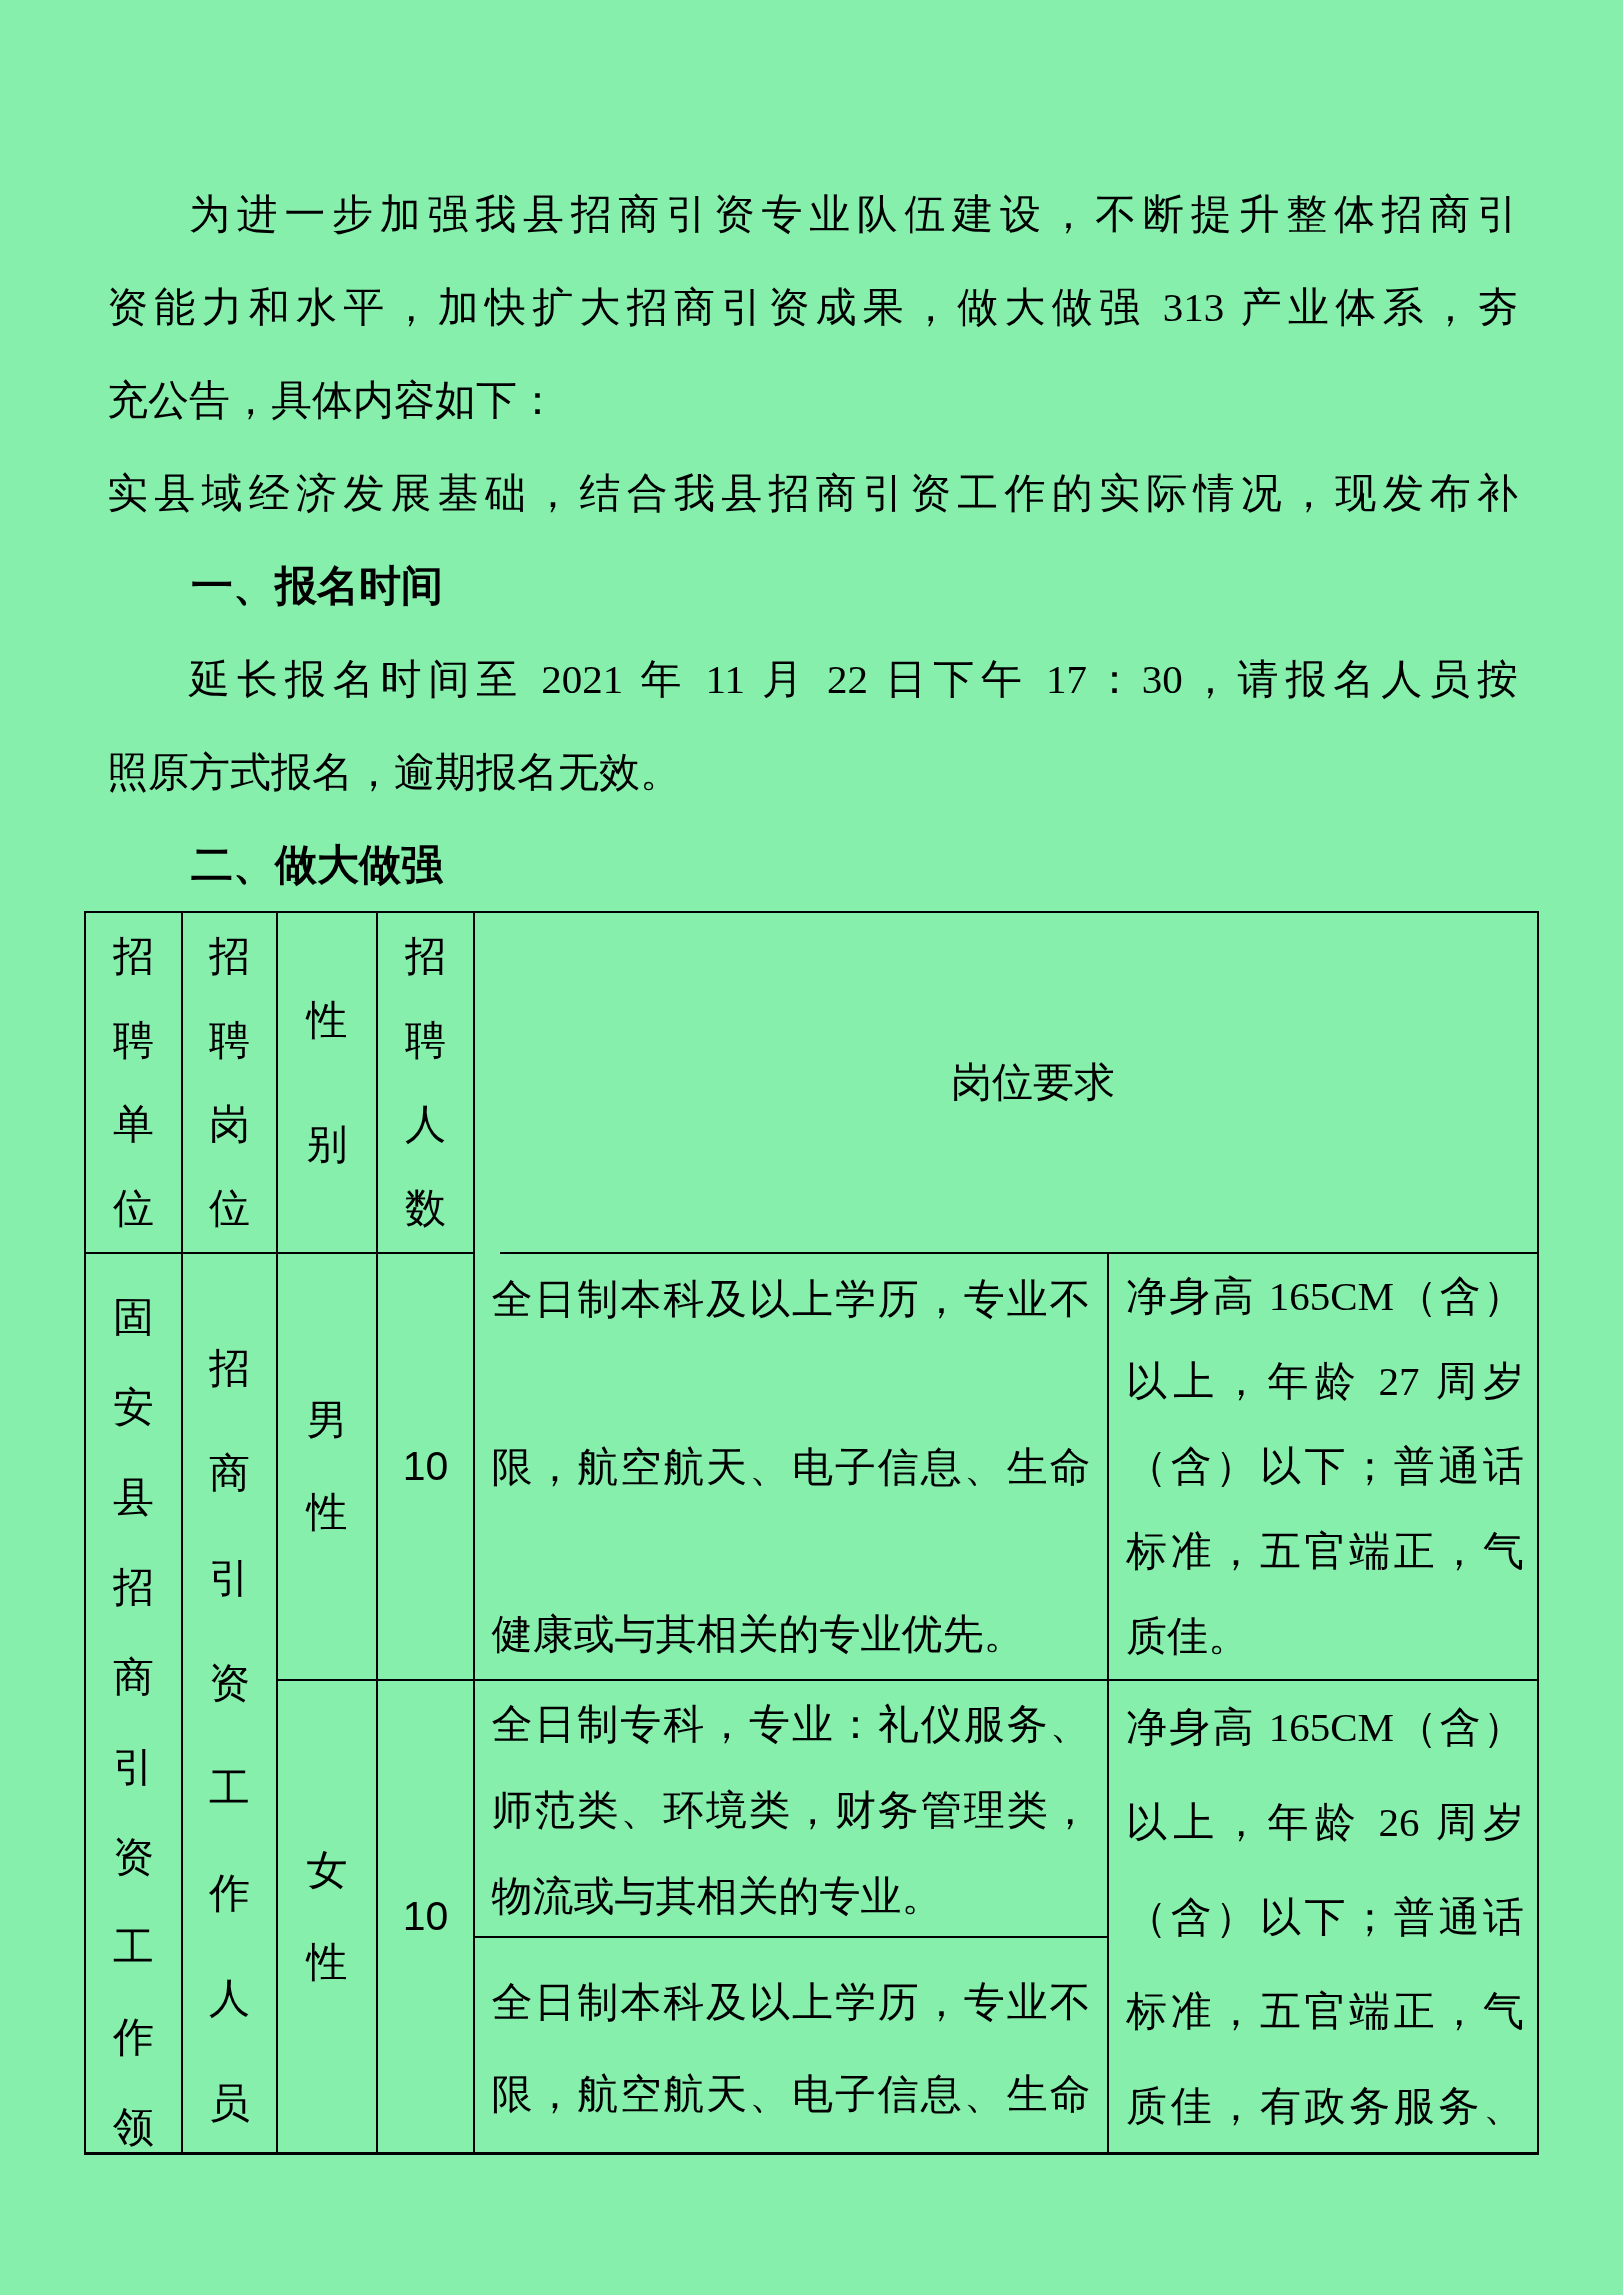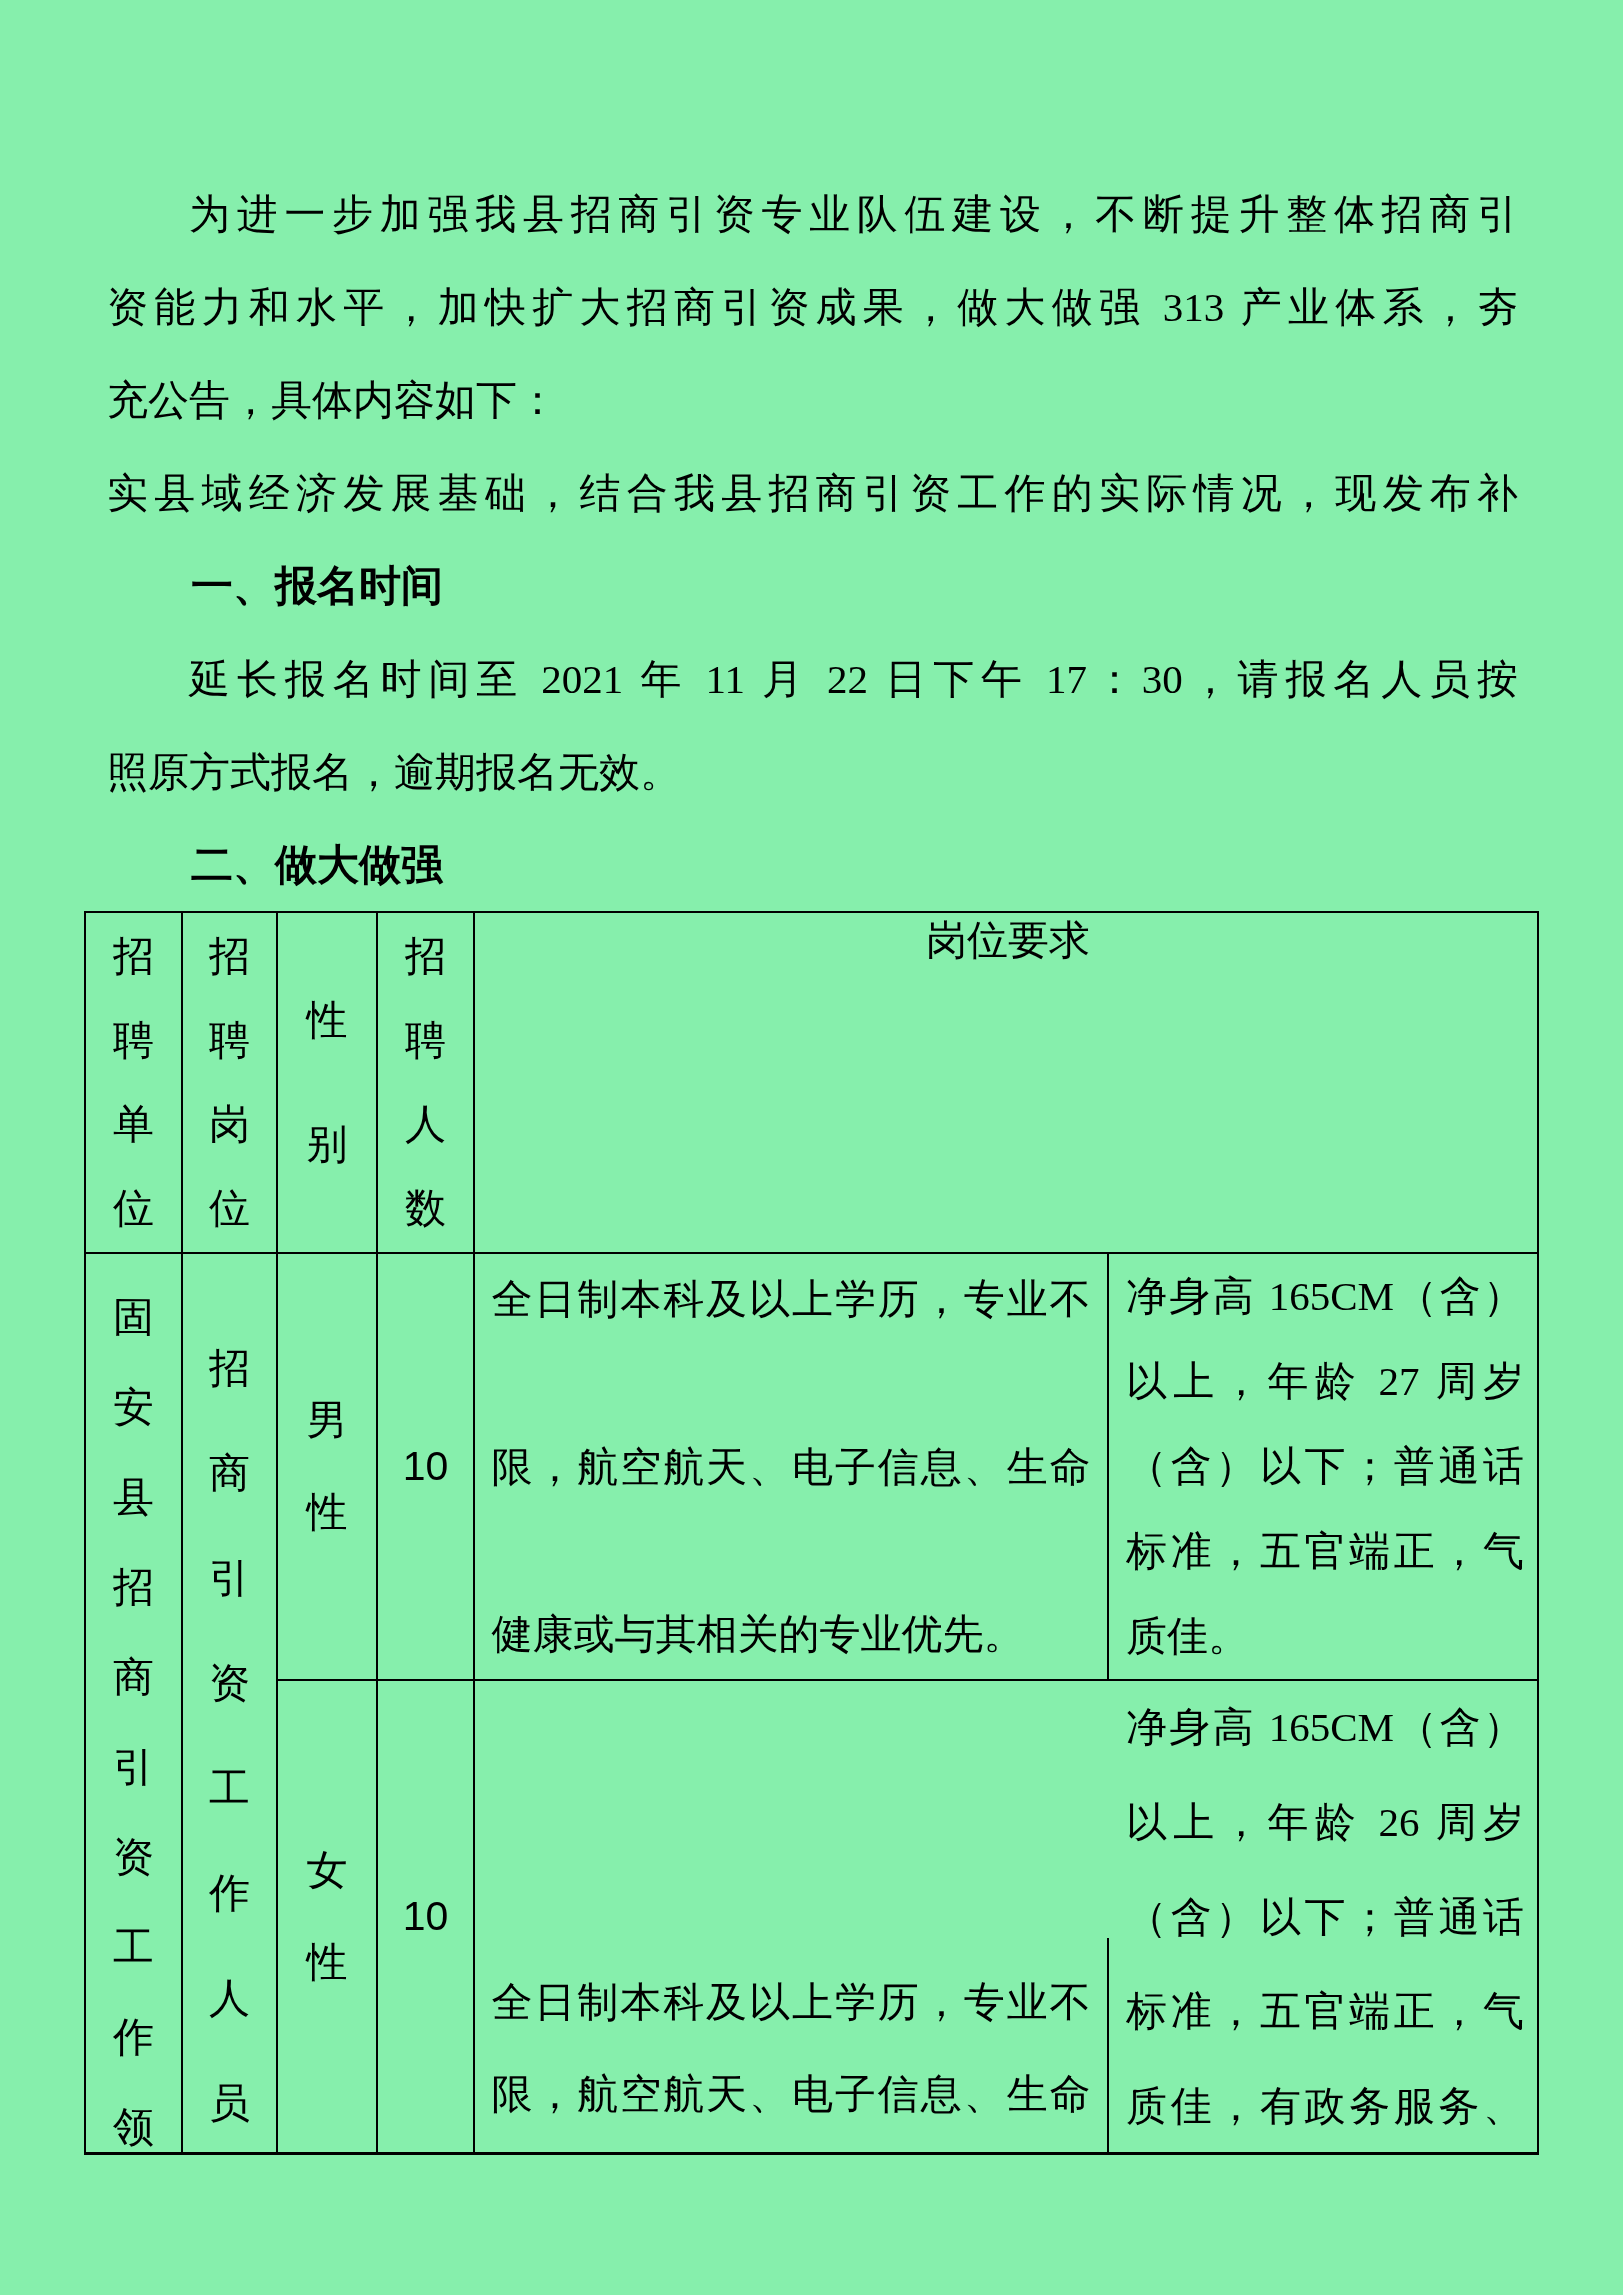--- a/index.html
+++ b/index.html
@@ -63,21 +63,21 @@
   .p140 > div{height:92px;}
   .topstart{justify-content:flex-start;}
   
   .hcell{flex-direction:column;justify-content:space-between;}
   .hcell .tline{width:100%;text-align:justify;}
   .hcell .tline.jl{text-align-last:justify;}
   .lh137 .tline{height:90px;line-height:90px;}
   .lh131 .tline{height:86px;line-height:86px;}
   .lh130 .tline{height:85px;line-height:85px;}
   .lh140 .tline{height:92px;line-height:92px;}
-  .reqhead{align-items:flex-start;justify-content:center;flex-direction:row;}
+  .reqhead{align-items:center;justify-content:center;flex-direction:row;margin-left:25px;}
   .numcell{align-items:center;justify-content:center;flex-direction:row;
     font-family:"Liberation Sans","DejaVu Sans",sans-serif;}
 </style>
 </head>
 <body>
 
 <div class="page">
 
   <div class="textblock">
     <div class="para-line jline indent">为进一步加强我县招商引资专业队伍建设，不断提升整体招商引</div>
@@ -177,20 +177,25 @@
 
     <div class="cell vcell br" style="left:192px;top:768px;width:100px;bottom:0;">
       <div class="vchars p140">
           <div>女</div>
           <div>性</div>
         </div>
     </div>
     <div class="cell numcell br" style="left:292px;top:768px;width:97px;bottom:0;">
       <span>10</span>
     </div>
+    <div class="cell hcell lh131 br bb" style="left:389px;top:768px;width:634px;height:257px;padding:0 16.4px;">
+      <div class="tline jl">全日制专科，专业：礼仪服务、</div>
+      <div class="tline jl">师范类、环境类，财务管理类，</div>
+      <div class="tline">物流或与其相关的专业。</div>
+    </div>
     <div class="cell hcell lh140 br" style="left:389px;top:1025px;width:634px;bottom:0;padding:18.3px 16.4px 0 16.4px;justify-content:flex-start;">
       <div class="tline jl">全日制本科及以上学历，专业不</div>
       <div class="tline jl">限，航空航天、电子信息、生命</div>
     </div>
     <div class="cell hcell lh140" style="left:1023px;top:768px;width:432px;bottom:0;padding:0 17px;">
       <div class="tline jl">净身高 165CM（含）</div>
       <div class="tline jl">以上，年龄 26 周岁</div>
       <div class="tline jl">（含）以下；普通话</div>
       <div class="tline jl">标准，五官端正，气</div>
       <div class="tline jl">质佳，有政务服务、</div>

